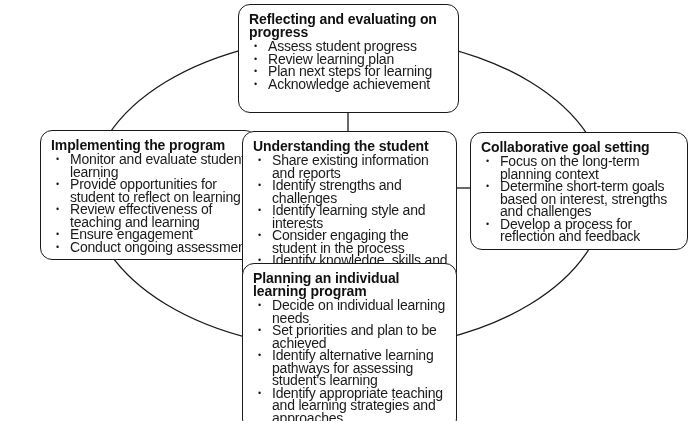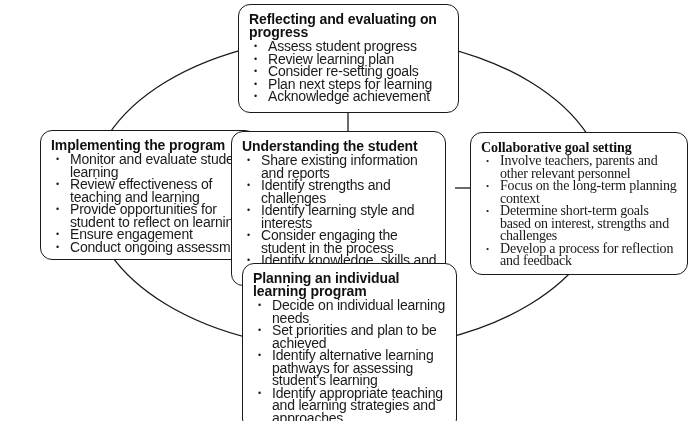--- a/index.html
+++ b/index.html
@@ -25,74 +25,72 @@
     letter-spacing:-0.2px; color:#1a1a1a; padding-left:19px;
   }
   .node li::before {
     content:"\2022";
     position:absolute; left:5px; top:0;
     font-size:9px;
   }
   
   .node-top    { left:238px; top:4px;   width:221px; min-height:109px; }
   .node-left   { left:8px;   top:130px; width:217px; min-height:113px;margin-left:32px; }
-  .node-center { left:231px; top:131px; width:215px; min-height:114px; }
-  .node-right  { left:470px; top:132px; width:218px; min-height:113px;font-family:Liberation Serif, serif; }
+  .node-center { left:242px; top:131px; width:215px; min-height:114px; }
+  .node-right  { left:470px; top:132px; width:218px; min-height:113px; }
   .node-bottom { left:242px; top:263px; width:215px; min-height:122px; }
 </style>
 </head>
 <body>
 
 <div class="canvas">
 
   <svg class="links" viewBox="0 0 695 421" xmlns="http://www.w3.org/2000/svg">
     <ellipse cx="348" cy="193" rx="258" ry="157" fill="none" stroke="#1a1a1a" stroke-width="1.3"></ellipse>
     <line x1="348" y1="113" x2="348" y2="132" stroke="#1a1a1a" stroke-width="1.3"></line>
     <line x1="348" y1="244" x2="348" y2="264" stroke="#1a1a1a" stroke-width="1.3"></line>
     <line x1="224" y1="188" x2="242" y2="188" stroke="#1a1a1a" stroke-width="1.3"></line>
     <line x1="455" y1="188" x2="471" y2="188" stroke="#1a1a1a" stroke-width="1.3"></line>
   </svg>
 
   <div class="node node-top">
     <h3>Reflecting and evaluating on progress</h3>
     <ul>
         <li>Assess student progress</li>
         <li>Review learning plan</li>
-        <li>Consider re-setting goals</li>
         <li>Plan next steps for learning</li>
         <li>Acknowledge achievement</li>
       </ul>
   </div>
 
   <div class="node node-left">
     <h3>Implementing the program</h3>
     <ul>
         <li>Monitor and evaluate student learning</li>
+        <li>Provide opportunities for student to reflect on learning</li>
         <li>Review effectiveness of teaching and learning</li>
-        <li>Provide opportunities for student to reflect on learning</li>
         <li>Ensure engagement</li>
         <li>Conduct ongoing assessment</li>
       </ul>
   </div>
 
   <div class="node node-center">
     <h3>Understanding the student</h3>
     <ul>
         <li>Share existing information and reports</li>
         <li>Identify strengths and challenges</li>
         <li>Identify learning style and interests</li>
         <li>Consider engaging the student in the process</li>
         <li>Identify knowledge, skills and behaviours</li>
       </ul>
   </div>
 
   <div class="node node-right">
     <h3>Collaborative goal setting</h3>
     <ul>
-        <li>Involve teachers, parents and other relevant personnel</li>
         <li>Focus on the long-term planning context</li>
         <li>Determine short-term goals based on interest, strengths and challenges</li>
         <li>Develop a process for reflection and feedback</li>
       </ul>
   </div>
 
   <div class="node node-bottom">
     <h3>Planning an individual learning program</h3>
     <ul>
         <li>Decide on individual learning needs</li>

